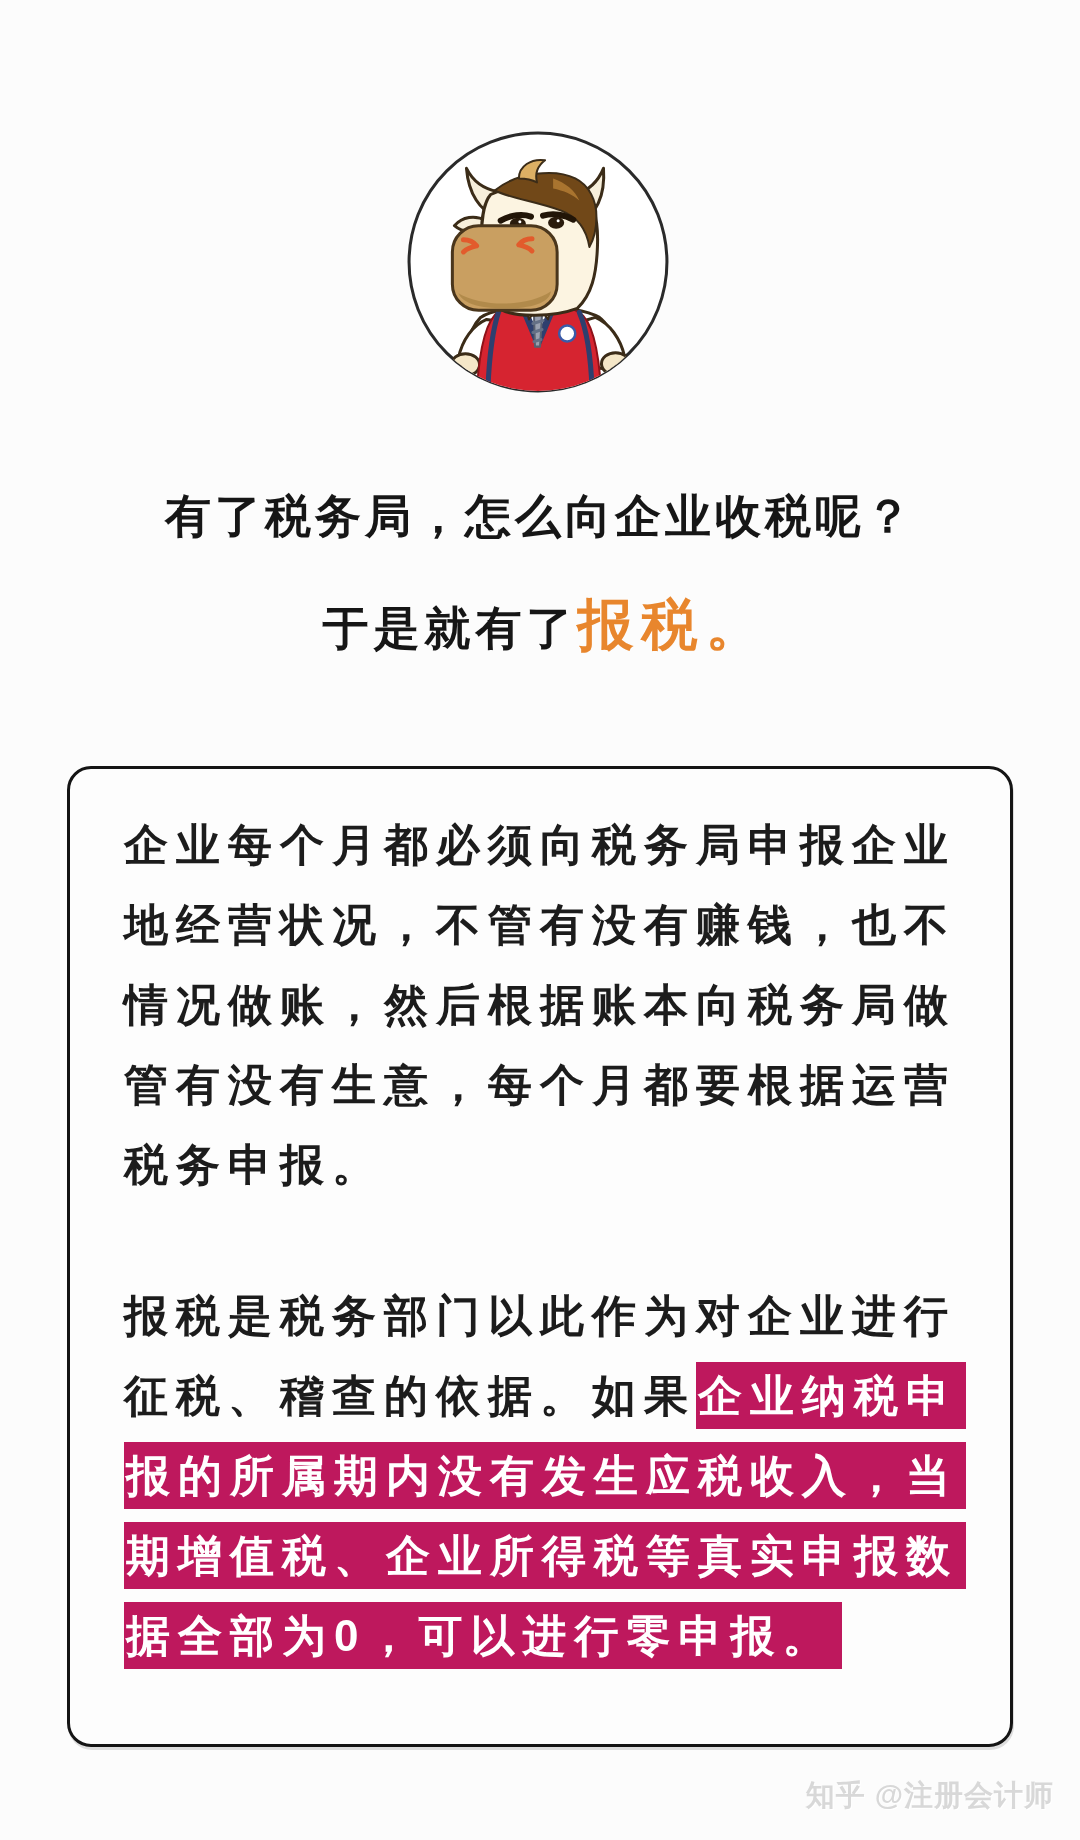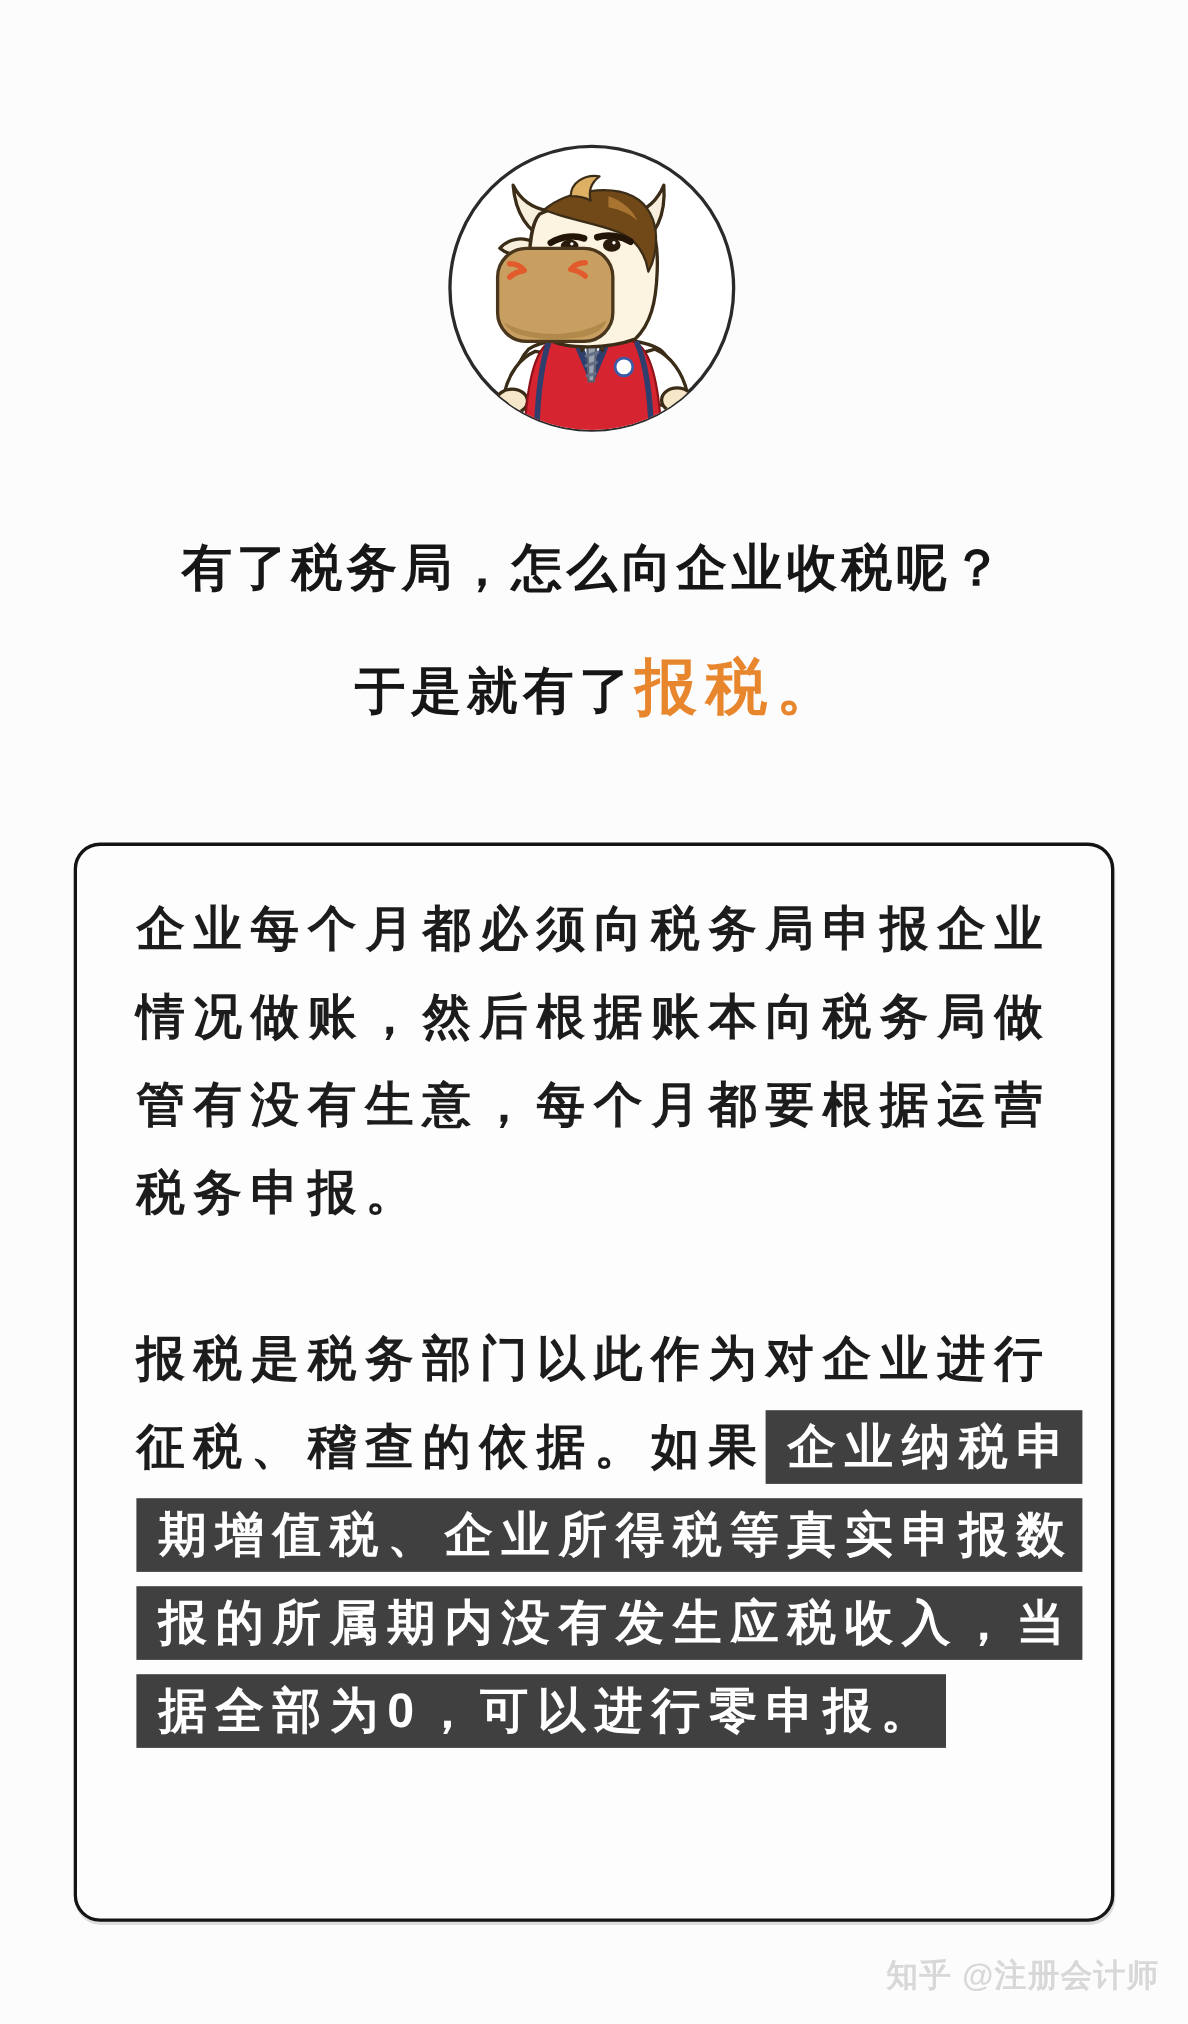--- a/index.html
+++ b/index.html
@@ -51,23 +51,23 @@
   }
   .para { margin:0; }
   .para + .para { margin-top:71px; }
   .t-line {
     height:80px; line-height:80px;
     font-size:44px; font-weight:bold;
     letter-spacing:8px; white-space:nowrap;
     color:#1c1c1c;
   }
   .t-line .hl {
-    background:#404040;
+    background:#be185d;
     color:#ffffff;
-    padding:9px 8px 9px 20px;
+    padding:9px 8px 9px 2px;
   }
 
   
   .watermark {
     position:absolute; top:1776px; right:26px;
     font-size:29px; font-weight:bold; letter-spacing:1px;
     color:#d8d8d8;
     text-shadow:1px 1px 0 #ffffff;
     margin-left:11px;
   }
@@ -136,28 +136,29 @@
       </g>
     </svg>
   </div>
 
   <div class="h-line1">有了税务局，怎么向企业收税呢？</div>
   <div class="h-line2"><span>于是就有了</span><span class="accent">报税</span><span class="accent">。</span></div>
 
   <div class="info-box">
     <div class="para">
         <div class="t-line"><span>企业每个月都必须向税务局申报企业</span></div>
+        <div class="t-line"><span>地经营状况，不管有没有赚钱，也不</span></div>
         <div class="t-line"><span>情况做账，然后根据账本向税务局做</span></div>
         <div class="t-line"><span>管有没有生意，每个月都要根据运营</span></div>
         <div class="t-line"><span>税务申报。</span></div>
       </div>
     <div class="para">
         <div class="t-line"><span>报税是税务部门以此作为对企业进行</span></div>
         <div class="t-line"><span>征税、稽查的依据。如果</span><span class="hl">企业纳税申</span></div>
+        <div class="t-line"><span class="hl">报的所属期内没有发生应税收入，当</span></div>
         <div class="t-line"><span class="hl">期增值税、企业所得税等真实申报数</span></div>
-        <div class="t-line"><span class="hl">报的所属期内没有发生应税收入，当</span></div>
         <div class="t-line"><span class="hl">据全部为0，可以进行零申报。</span></div>
       </div>
   </div>
 
   <div class="watermark">知乎 @注册会计师</div>
 
 </div>
 
 </body></html>

